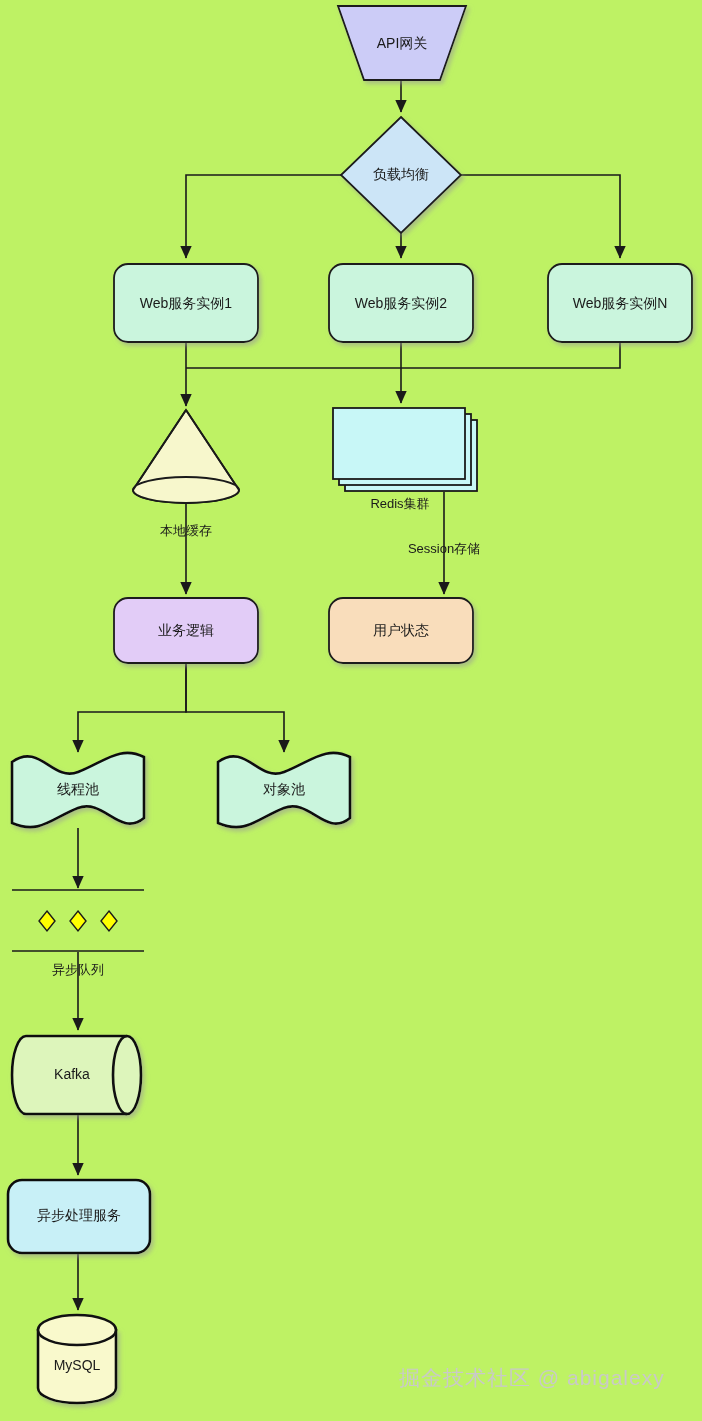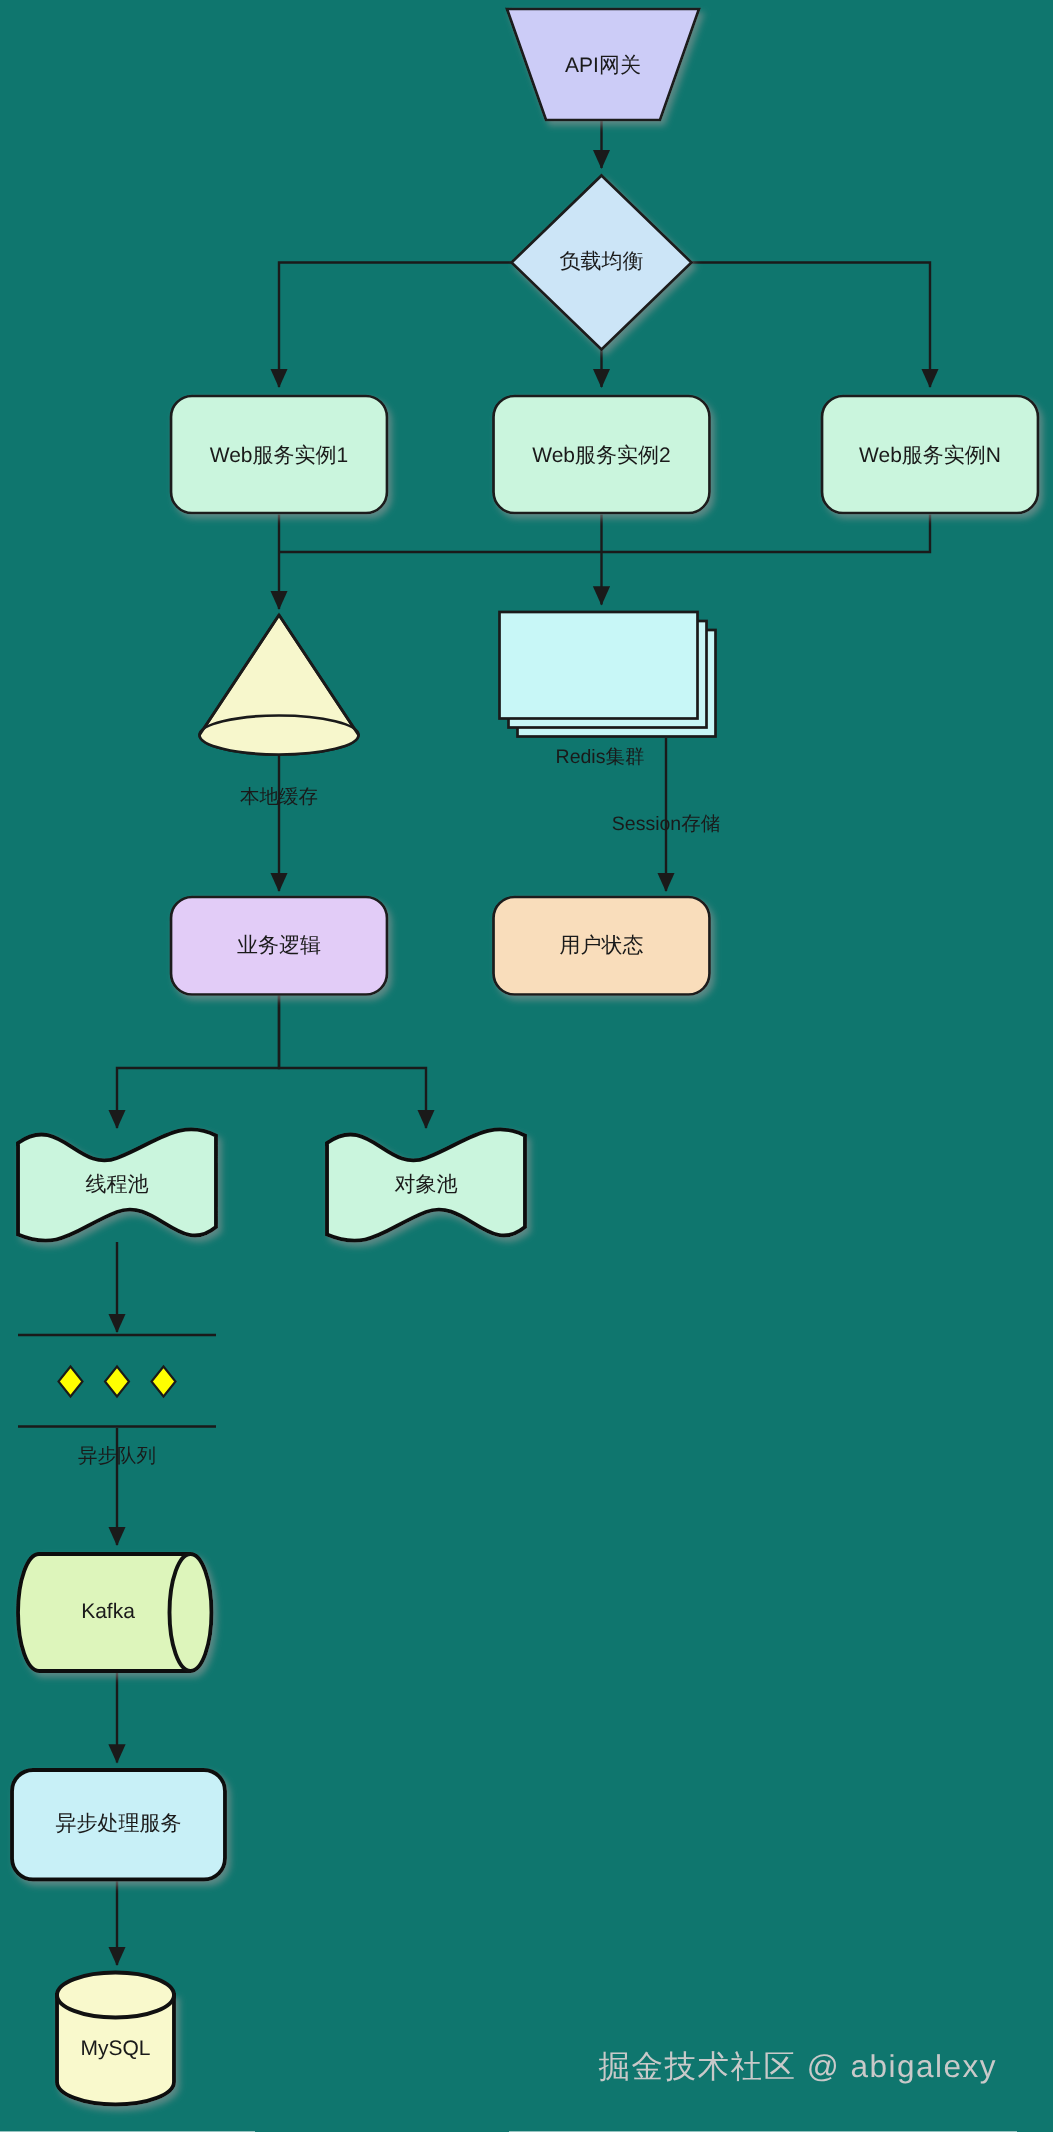--- a/index.html
+++ b/index.html
@@ -7,21 +7,21 @@
     padding: 0;
     background: #ffffff;
   }
   body {
     font-family: "Liberation Sans", "DejaVu Sans", sans-serif;
   }
   #diagram-root {
     position: relative;
     width: 702px;
     height: 1421px;
-    background: #0f766e;
+    background: #bef264;
     overflow: hidden;
   }
   svg.flow {
     position: absolute;
     left: 0;
     top: 0;
     width: 702px;
     height: 1421px;
   }
   .node-label {

